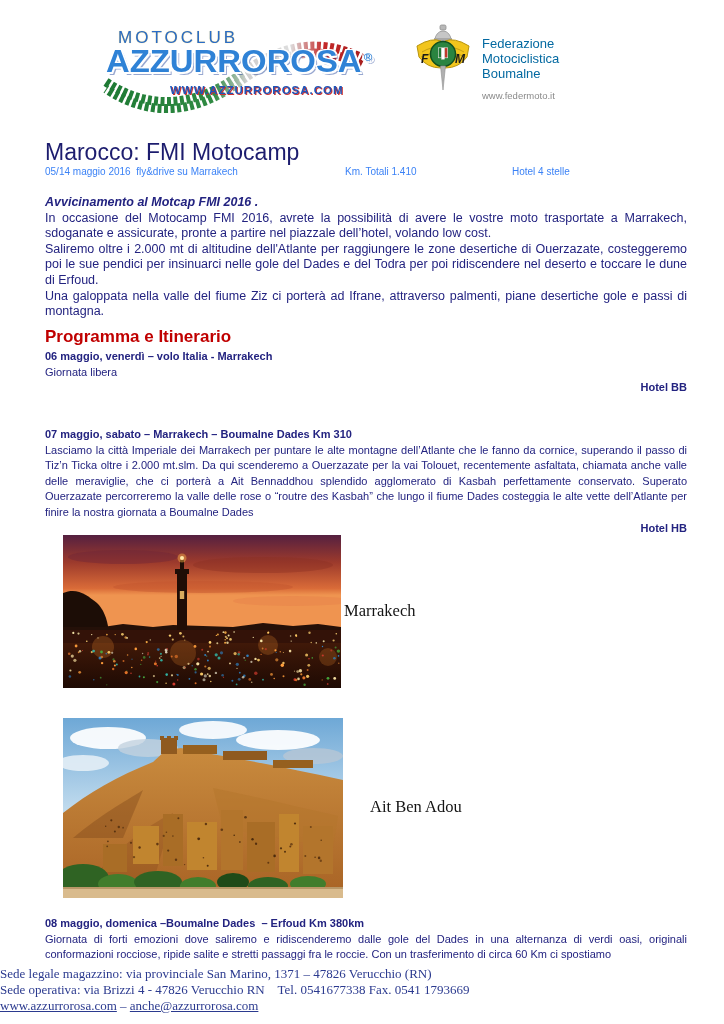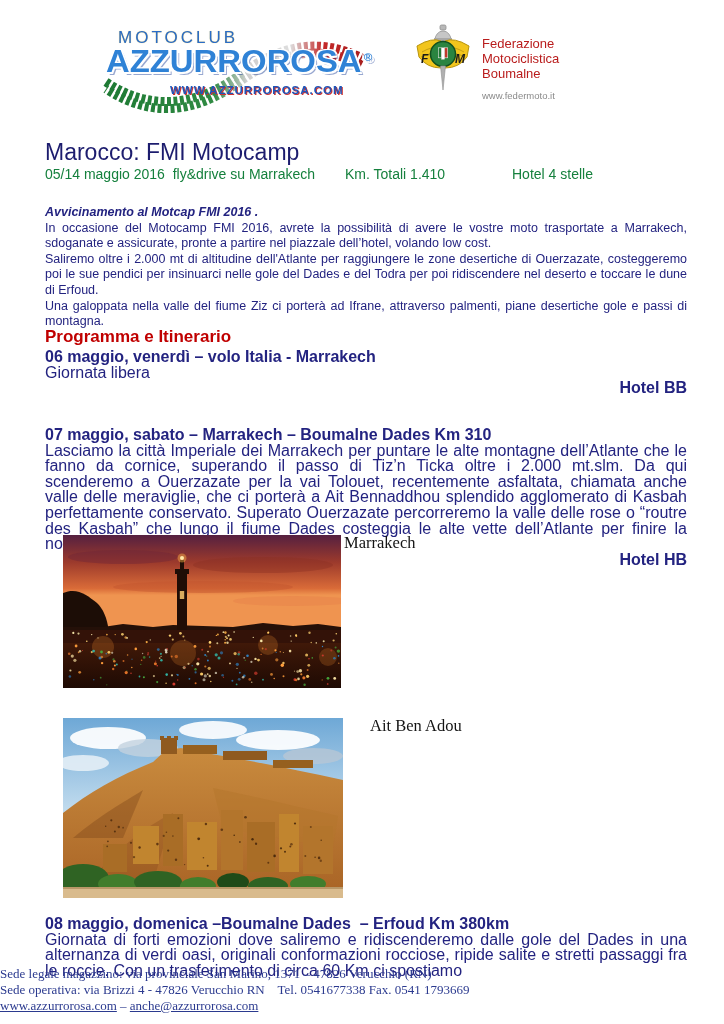--- a/index.html
+++ b/index.html
@@ -15,46 +15,46 @@
             color:#2f82d6;letter-spacing:0px;transform:scaleX(1.06);transform-origin:left;
             text-shadow:-1.5px -1.5px 0 #fff,1.5px -1.5px 0 #fff,-1.5px 1.5px 0 #fff,
                         1.5px 1.5px 0 #fff,2.5px 2.5px 0 rgba(25,60,150,.45);white-space:nowrap;}
   .azz-reg{font-size:11px;font-weight:bold;vertical-align:super;margin-left:2px;}
   .azz-url{position:absolute;left:72px;top:66px;font-size:11.5px;font-weight:bold;
            letter-spacing:1px;color:#1f55b8;text-shadow:1px 1px 0 #cc3333;white-space:nowrap;}
 
   .logo-fmi{position:absolute;left:414px;top:24px;width:160px;height:84px;display:flex;}
   .fmi-emblem{width:58px;height:78px;flex:0 0 auto;}
   .fmi-textcol{margin-left:10px;padding-top:12px;}
-  .fmi-org{font-size:13px;line-height:15px;color:#b91c1c;}
+  .fmi-org{font-size:13px;line-height:15px;color:#0369a1;}
   .fmi-site{margin-top:9px;font-size:9.5px;color:#8a8a8a;}
 
   
   .title{position:absolute;left:45px;top:124px;font-size:23px;font-weight:normal;color:#1c1c6e;}
-  .trip-row{position:absolute;left:45px;top:166px;width:642px;height:18px;font-size:14px;color:#15803d;}
+  .trip-row{position:absolute;left:45px;top:166px;width:642px;height:18px;font-size:10px;color:#3b82f6;}
   .trip-row span{position:absolute;white-space:pre-wrap;}
   .trip-dates{left:0;}
   .trip-distance{left:300px;}
   .trip-hotel{left:467px;}
 
-  .intro{position:absolute;left:45px;top:205px;width:642px;font-size:12.5px;line-height:15.6px;}
+  .intro{position:absolute;left:45px;top:195px;width:642px;font-size:12.5px;line-height:15.6px;}
   .intro-heading{font-weight:bold;font-style:italic;}
   .body-p{text-align:justify;}
 
   .prog-heading{position:absolute;left:45px;top:313px;font-size:17px;font-weight:bold;color:#c00000;}
 
-  .day{position:absolute;left:45px;width:642px;font-size:16px;line-height:15.6px;}
+  .day{position:absolute;left:45px;width:642px;font-size:11px;line-height:15.6px;}
   .day-1{top:349px;}
   .day-2{top:427px;}
   .day-3{top:916px;}
   .day-title{font-weight:bold;white-space:pre-wrap;}
   .hotel-line{font-weight:bold;text-align:right;}
 
   
-  .photo-row{position:absolute;display:flex;align-items:flex-start;padding-left:21px;}
+  .photo-row{position:absolute;display:flex;align-items:center;padding-left:21px;}
   .photo-row-1{left:42px;top:535px;}
   .photo-row-2{left:42px;top:718px;gap:24px;}
   .photo-frame{display:block;}
   .photo-caption{font-family:"Liberation Serif",serif;font-size:16.5px;color:#141414;
                  margin-left:3px;line-height:1;padding-bottom:1px;white-space:nowrap;}
 
   
   .footer{position:absolute;left:0;top:966px;width:724px;text-align:left;
           font-family:"Liberation Serif",serif;font-size:13px;line-height:15.8px;color:#2b3a8f;}
   .footer div{white-space:pre-wrap;}

